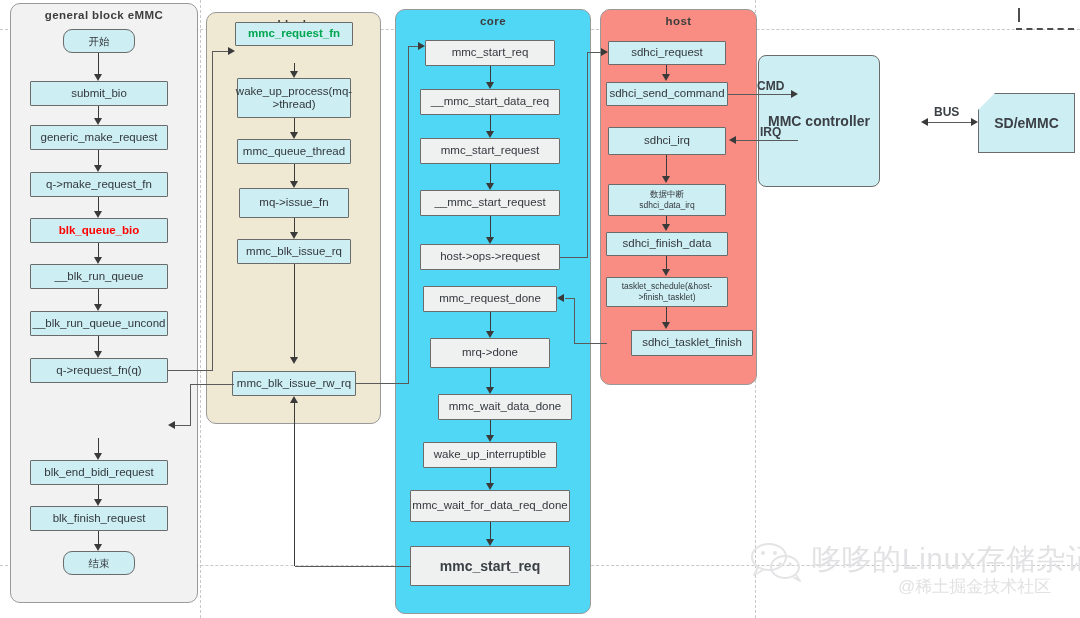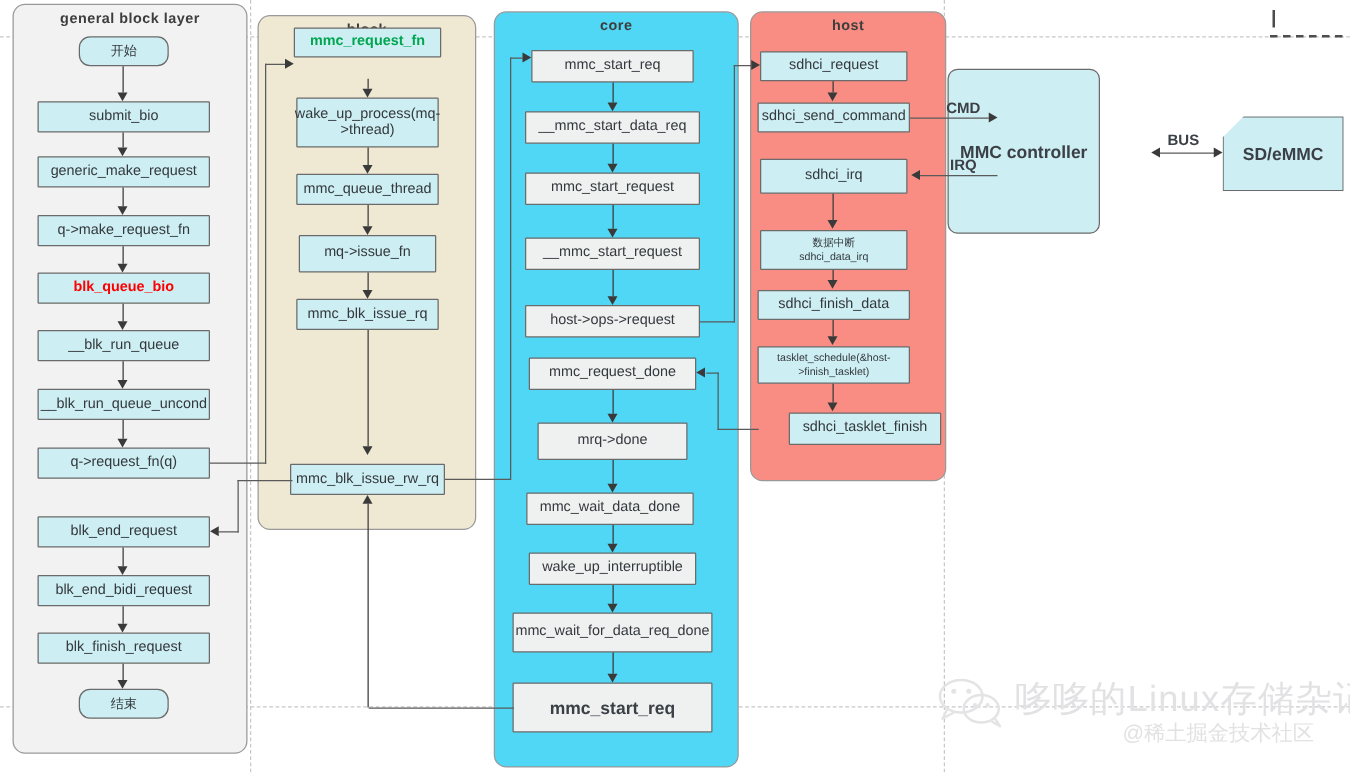--- a/index.html
+++ b/index.html
@@ -62,21 +62,21 @@
 <div id="canvas">
 
   <div class="pb-h" style="top:29px;"></div>
   <div class="pb-h" style="top:565px;"></div>
   <div class="pb-v" style="left:200px;"></div>
   <div class="pb-v" style="left:755px;"></div>
   <div class="corner-v" style="left:1018px;top:8px;height:14px;"></div>
   <div class="corner-h" style="left:1016px;top:28px;width:58px;"></div>
 
   <div class="lane" style="left:10px;top:3px;width:188px;height:600px;background:#f2f2f2;">
-    <div class="lane-title">general block layer</div>
+    <div class="lane-title">general block eMMC</div>
   </div>
 
   <div class="lane" style="left:206px;top:12px;width:175px;height:412px;background:#efe9d3;">
     <div class="lane-title">block</div>
   </div>
 
   <div class="lane" style="left:395px;top:9px;width:196px;height:605px;background:#4fd7f5;">
     <div class="lane-title">core</div>
   </div>
 
@@ -85,21 +85,20 @@
   </div>
 
   <div class="node term" style="left:63px;top:29px;width:72px;height:24px;">开始</div>
   <div class="node" style="left:30px;top:81px;width:138px;height:25px;">submit_bio</div>
   <div class="node" style="left:30px;top:125px;width:138px;height:25px;">generic_make_request</div>
   <div class="node" style="left:30px;top:172px;width:138px;height:25px;">q-&gt;make_request_fn</div>
   <div class="node red-text" style="left:30px;top:218px;width:138px;height:25px;">blk_queue_bio</div>
   <div class="node" style="left:30px;top:264px;width:138px;height:25px;">__blk_run_queue</div>
   <div class="node" style="left:30px;top:311px;width:138px;height:25px;">__blk_run_queue_uncond</div>
   <div class="node" style="left:30px;top:358px;width:138px;height:25px;">q-&gt;request_fn(q)</div>
-  <div class="node" style="left:30px;top:413px;width:138px;height:25px;">blk_end_request</div>
   <div class="node" style="left:30px;top:460px;width:138px;height:25px;">blk_end_bidi_request</div>
   <div class="node" style="left:30px;top:506px;width:138px;height:25px;">blk_finish_request</div>
   <div class="node term" style="left:63px;top:551px;width:72px;height:24px;">结束</div>
 
   <div class="ln v" style="left:98px;top:53px;height:21px;"></div>
   <div class="arw down" style="left:94px;top:74px;"></div>
   <div class="ln v" style="left:98px;top:106px;height:12px;"></div>
   <div class="arw down" style="left:94px;top:118px;"></div>
   <div class="ln v" style="left:98px;top:150px;height:15px;"></div>
   <div class="arw down" style="left:94px;top:165px;"></div>
@@ -146,21 +145,21 @@
   <div class="ln h thin" style="left:175px;top:425px;width:16px;"></div>
   <div class="arw left" style="left:168px;top:421px;"></div>
 
   <div class="node gray" style="left:425px;top:40px;width:130px;height:26px;">mmc_start_req</div>
   <div class="node gray" style="left:420px;top:89px;width:140px;height:26px;">__mmc_start_data_req</div>
   <div class="node gray" style="left:420px;top:138px;width:140px;height:26px;">mmc_start_request</div>
   <div class="node gray" style="left:420px;top:190px;width:140px;height:26px;">__mmc_start_request</div>
   <div class="node gray" style="left:420px;top:244px;width:140px;height:26px;">host-&gt;ops-&gt;request</div>
   <div class="node gray" style="left:423px;top:286px;width:134px;height:26px;">mmc_request_done</div>
   <div class="node gray" style="left:430px;top:338px;width:120px;height:30px;">mrq-&gt;done</div>
-  <div class="node gray" style="left:421px;top:394px;width:134px;height:26px;text-align:center;">mmc_wait_data_done</div>
+  <div class="node gray" style="left:438px;top:394px;width:134px;height:26px;text-align:center;">mmc_wait_data_done</div>
   <div class="node gray" style="left:423px;top:442px;width:134px;height:26px;">wake_up_interruptible</div>
   <div class="node gray" style="left:410px;top:490px;width:160px;height:32px;">mmc_wait_for_data_req_done</div>
   <div class="node gray big" style="left:410px;top:546px;width:160px;height:40px;">mmc_start_req</div>
 
   <div class="ln v" style="left:490px;top:66px;height:16px;"></div>
   <div class="arw down" style="left:486px;top:82px;"></div>
   <div class="ln v" style="left:490px;top:115px;height:16px;"></div>
   <div class="arw down" style="left:486px;top:131px;"></div>
   <div class="ln v" style="left:490px;top:164px;height:19px;"></div>
   <div class="arw down" style="left:486px;top:183px;"></div>

